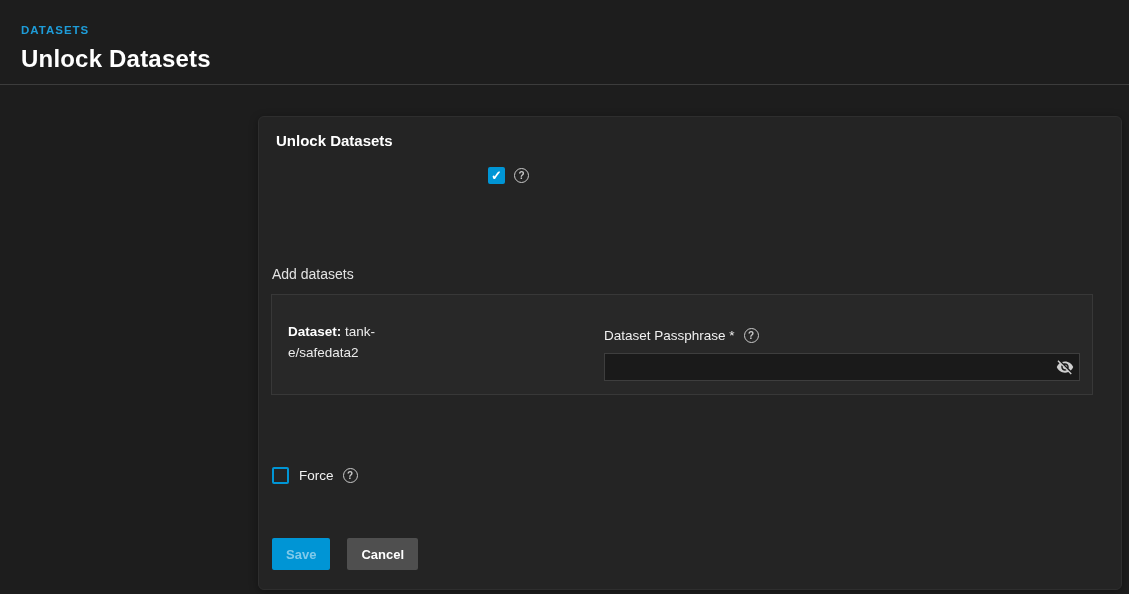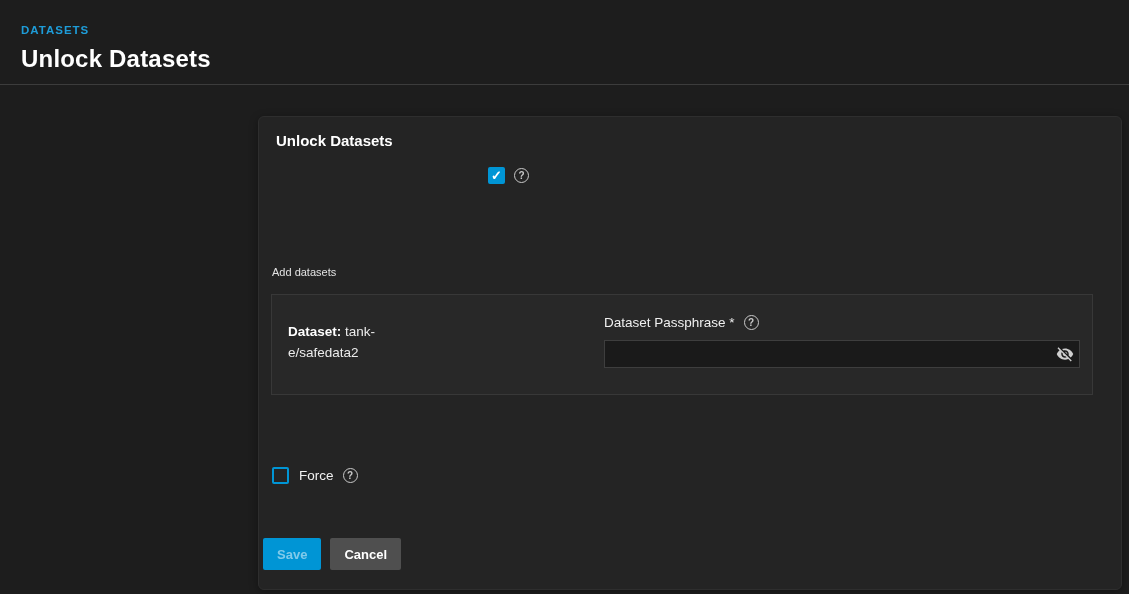--- a/index.html
+++ b/index.html
@@ -45,45 +45,45 @@
 
   
   .help-icon {
     width:15px; height:15px; border:1.5px solid #c9c9c9; border-radius:50%;
     color:#c9c9c9; font-size:10px; font-weight:bold; line-height:12px;
     display:inline-flex; align-items:center; justify-content:center;
     margin-left:9px; cursor:pointer; flex:0 0 auto;
   }
 
   
-  .add-datasets-label { position:absolute; left:13px; top:149px; font-size:11px; color:#e2e2e2; }
+  .add-datasets-label { position:absolute; left:13px; top:149px; font-size:14px; color:#e2e2e2; }
   .dataset-panel {
     position:absolute; left:12px; top:177px; width:822px; height:101px;
     background:#282828; border:1px solid #383838;padding-left:12px;
   }
   .dataset-info {
     position:absolute; left:16px; top:26px; width:108px;
     font-size:13.5px; line-height:21px; color:#ececec; overflow-wrap:break-word;
   }
   .dataset-info b { font-weight:bold; color:#ffffff; }
-  .passphrase-col { position:absolute; left:332px; top:20px; width:476px; }
+  .passphrase-col { position:absolute; left:332px; top:33px; width:476px; }
   .passphrase-label-row { display:flex; align-items:center; font-size:13.5px; color:#f0f0f0; }
   .passphrase-input-wrap { position:relative; margin-top:10px; width:476px; height:28px; }
   .passphrase-input {
     width:100%; height:100%; background:#1a1a1a; border:1px solid #3e3e3e;
     color:#e8e8e8; font-family:"Liberation Sans", sans-serif; font-size:13px;
     padding:0 32px 0 8px; outline:none;
   }
   .eye-icon {
     position:absolute; right:6px; top:5px; width:18px; height:18px; cursor:pointer;
   }
   .eye-icon svg { width:18px; height:18px; fill:#cfcfcf; }
 
   
-  .button-row { position:absolute; left:4px; top:421px; display:flex; gap:9px; }
+  .button-row { position:absolute; left:13px; top:421px; display:flex; gap:17px; }
   .btn {
     height:32px; border:none; border-radius:2px; font-family:"Liberation Sans", sans-serif;
     font-size:13px; font-weight:bold; cursor:pointer; padding:0 14px;
   }
   .btn-save { background:#0095d5; color:rgba(255,255,255,0.5); min-width:58px; }
   .btn-cancel { background:#4f4f4f; color:#ffffff; min-width:66px; }
 </style>
 </head>
 <body>
 

